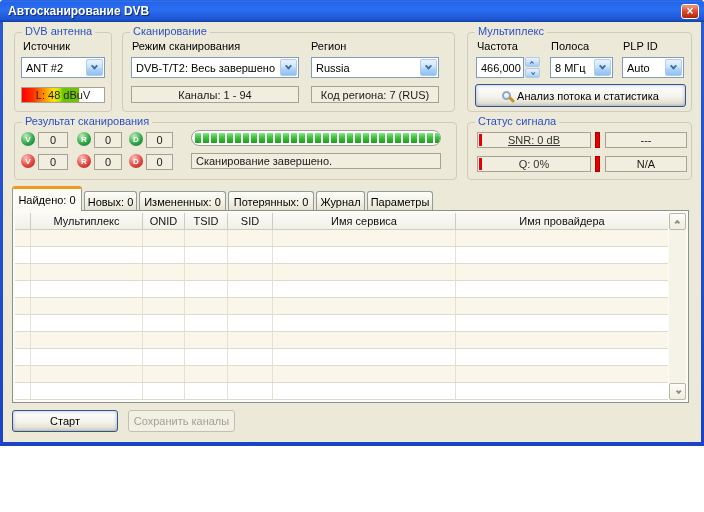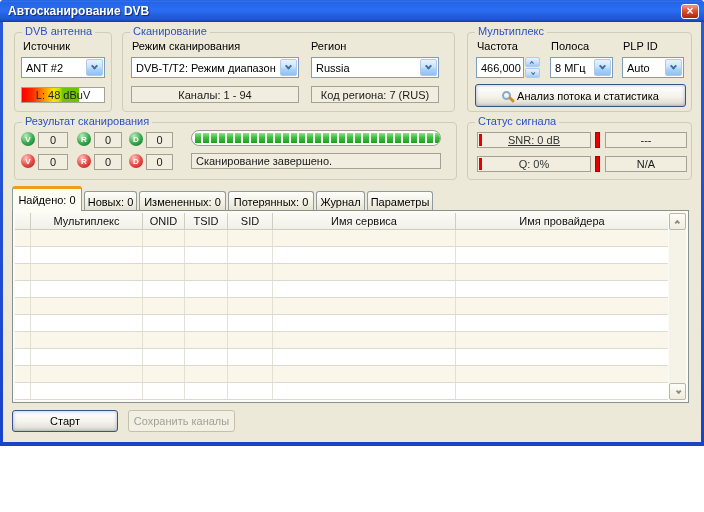--- a/index.html
+++ b/index.html
@@ -134,21 +134,21 @@
         <div class="meter" style="left:6px; top:54px; width:84px; height:16px;">
           <div class="meter-fill" style="width: 70%;"></div>
           <div class="meter-text">L: 48 dBuV</div>
         </div>
       </div>
 
       <div class="group" style="left:119px; top:10px; width:333px; height:80px;">
         <span class="group-label">Сканирование</span>
         <span class="lbl" style="left:9px; top:7px;">Режим сканирования</span>
         <div class="combo" style="left:8px; top:24px; width:168px;">
-          <span>DVB-T/T2: Режим диапазон</span>
+          <span>DVB-T/T2: Весь завершено</span>
           <span class="combo-btn">
               <span class="chev-dn"></span>
             </span>
         </div>
         <span class="lbl" style="left:188px; top:7px;">Регион</span>
         <div class="combo" style="left:188px; top:24px; width:128px;">
           <span>Russia</span>
           <span class="combo-btn">
               <span class="chev-dn"></span>
             </span>

